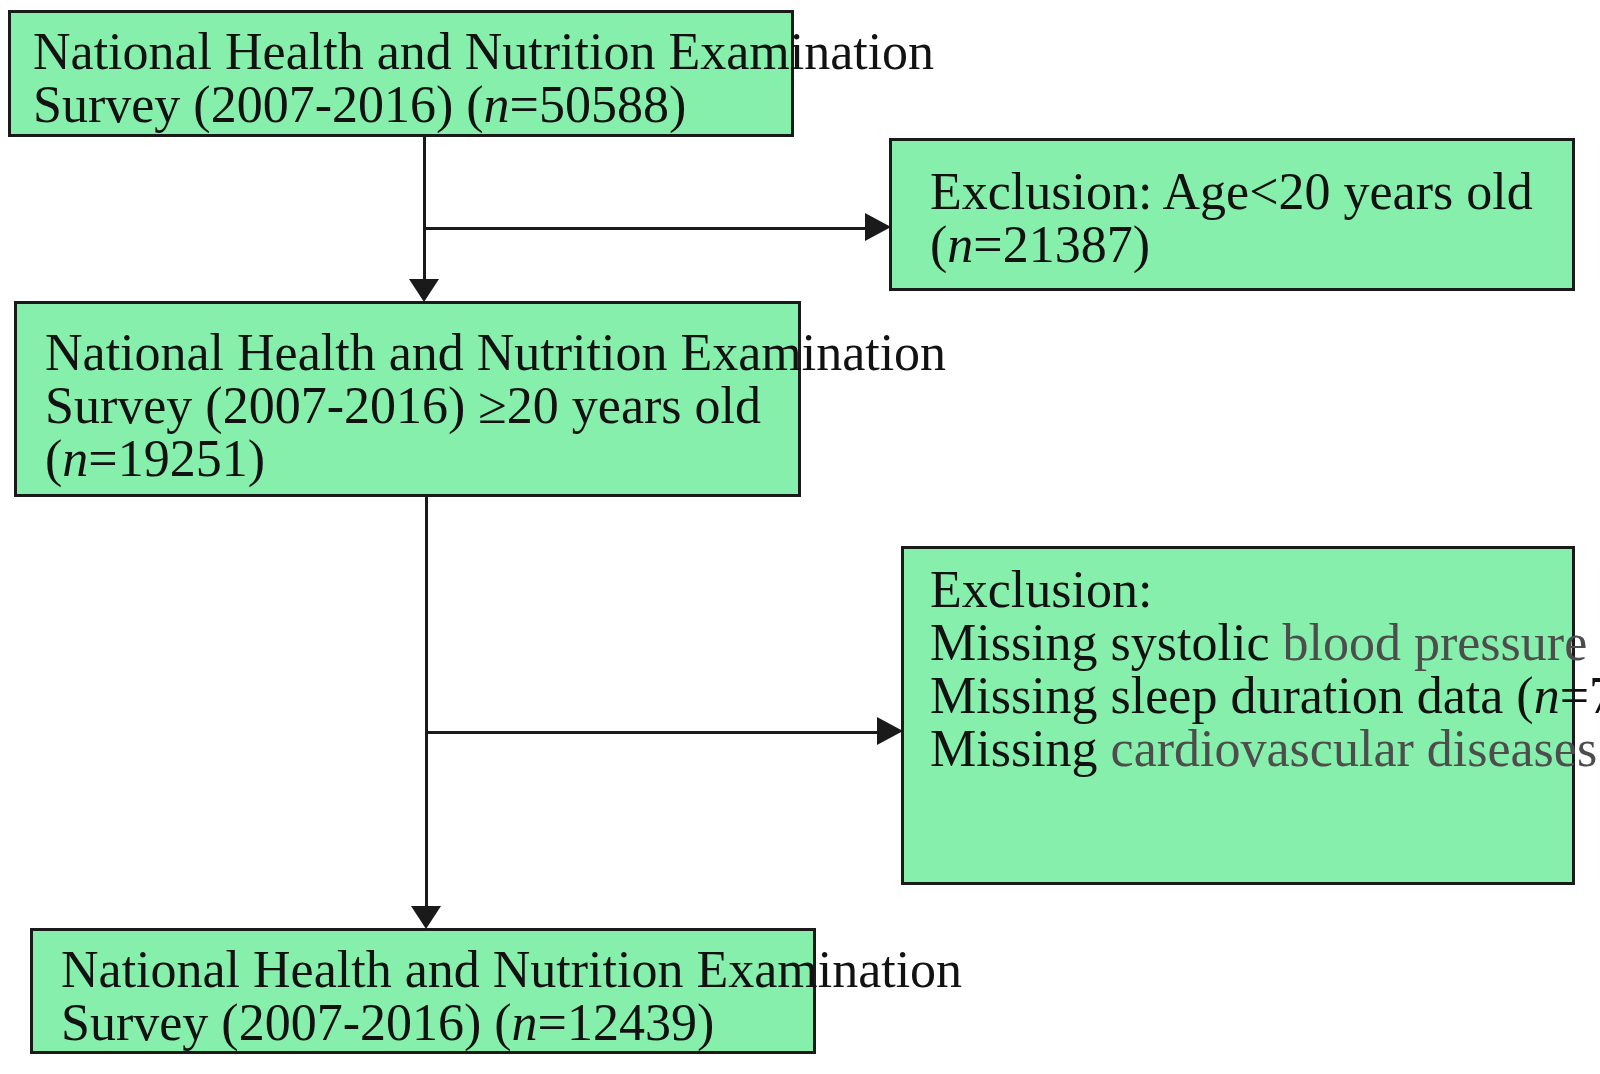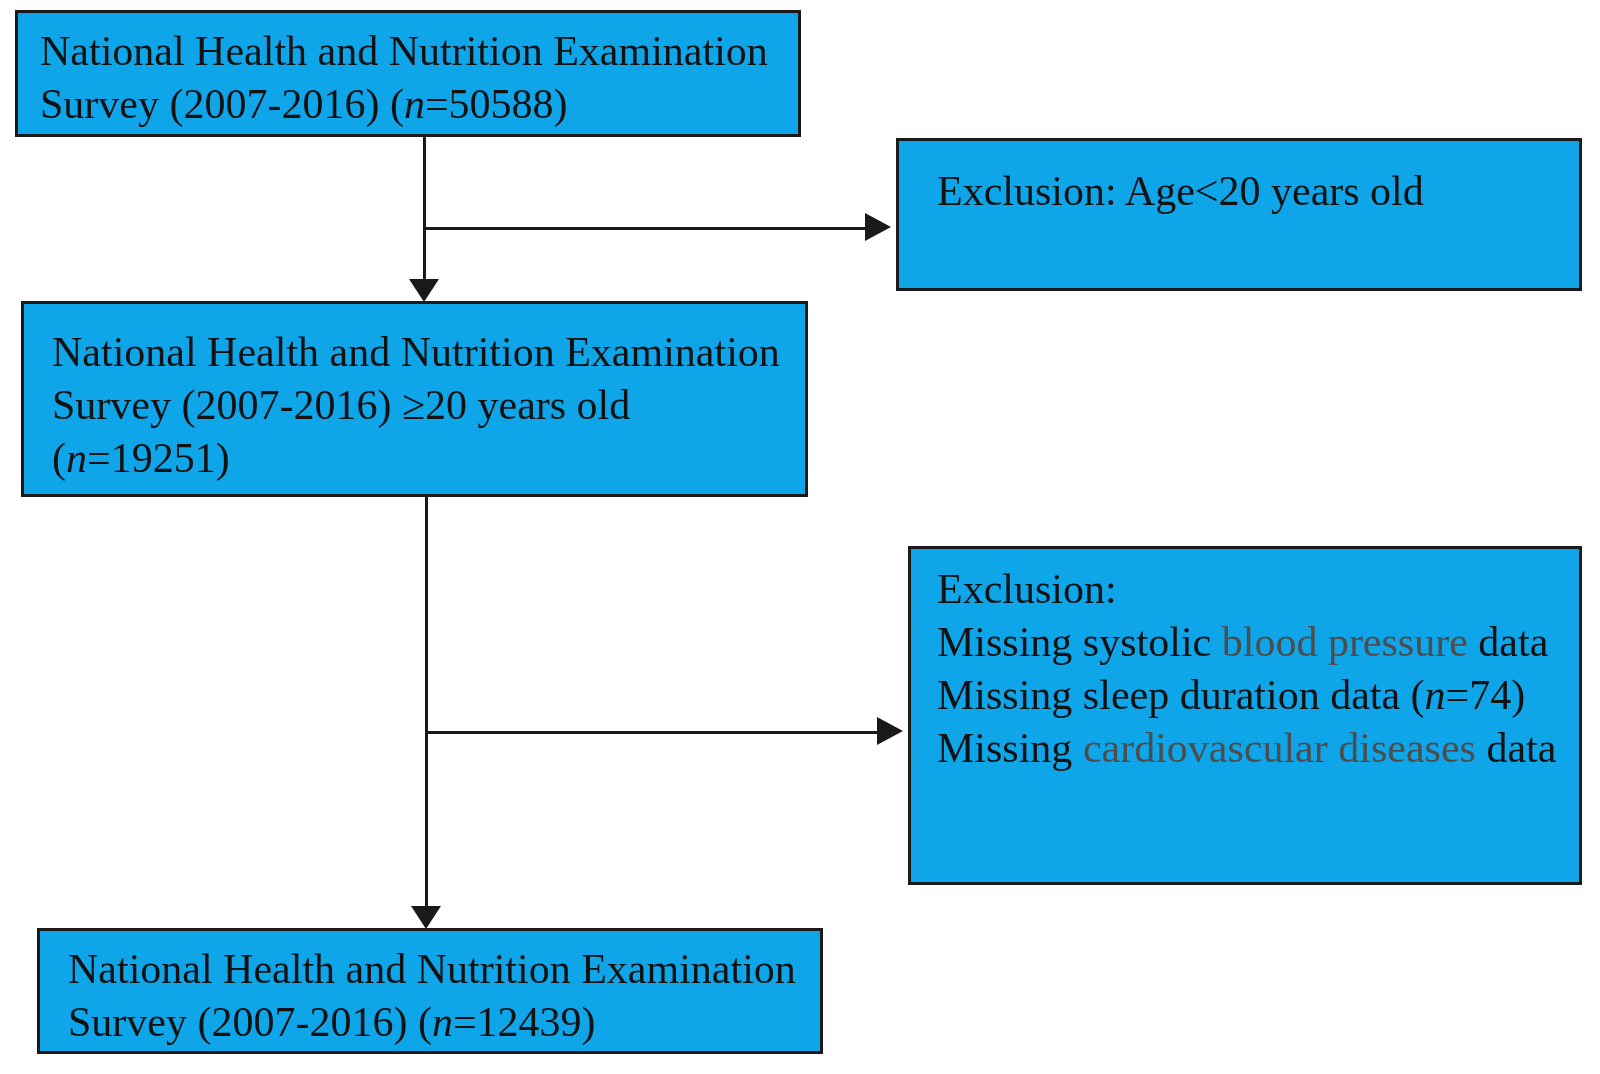--- a/index.html
+++ b/index.html
@@ -13,24 +13,23 @@
     height: 1074px;
     background: #ffffff;
     font-family: "Liberation Serif", "DejaVu Serif", serif;
     color: #121212;
     overflow: hidden;
   }
   .node {
     position: absolute;
     box-sizing: border-box;
     border: 3px solid #1a1a1a;
-    background: #0ea5e9;
-    font-size: 42px;
+    background: #86efac;
+    font-size: 52px;
     line-height: 53px;
-    margin-left: 7px;
   }
   .tline { white-space: nowrap; }
   .seg-italic { font-style: italic; }
   .seg-muted { color: #4d4d4d; }
 
   
   .conn {
     position: absolute;
     background: #1a1a1a;
   }
@@ -73,20 +72,21 @@
 
 <div class="canvas">
 
   <div class="node" id="node-nhanes-initial">
       <div class="tline"><span>National Health and Nutrition Examination</span></div>
       <div class="tline"><span>Survey (2007-2016) (</span><span class="seg-italic">n</span><span>=50588)</span></div>
     </div>
 
   <div class="node" id="node-exclusion-age">
       <div class="tline"><span>Exclusion: Age&lt;20 years old</span></div>
+      <div class="tline"><span>(</span><span class="seg-italic">n</span><span>=21387)</span></div>
     </div>
 
   <div class="node" id="node-nhanes-adults">
       <div class="tline"><span>National Health and Nutrition Examination</span></div>
       <div class="tline"><span>Survey (2007-2016) ≥20 years old</span></div>
       <div class="tline"><span>(</span><span class="seg-italic">n</span><span>=19251)</span></div>
     </div>
 
   <div class="node" id="node-exclusion-missing">
       <div class="tline"><span>Exclusion:</span></div>

